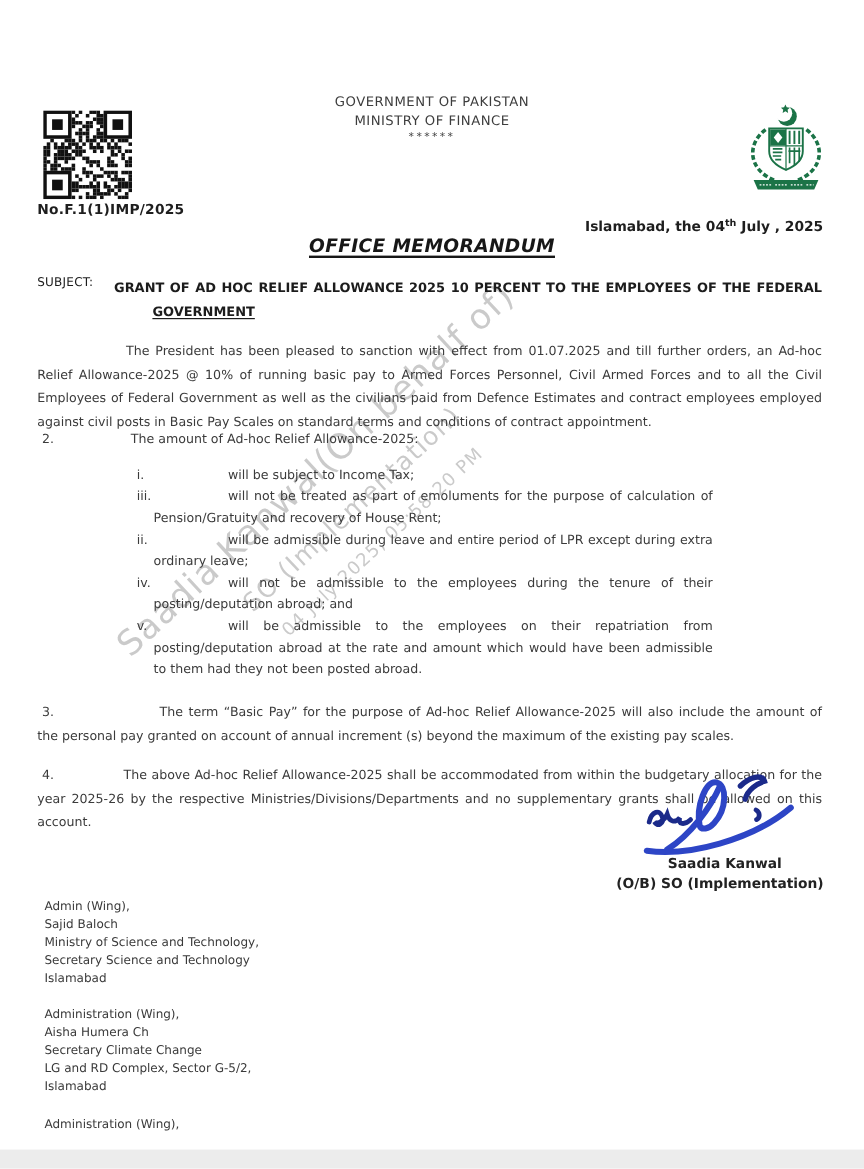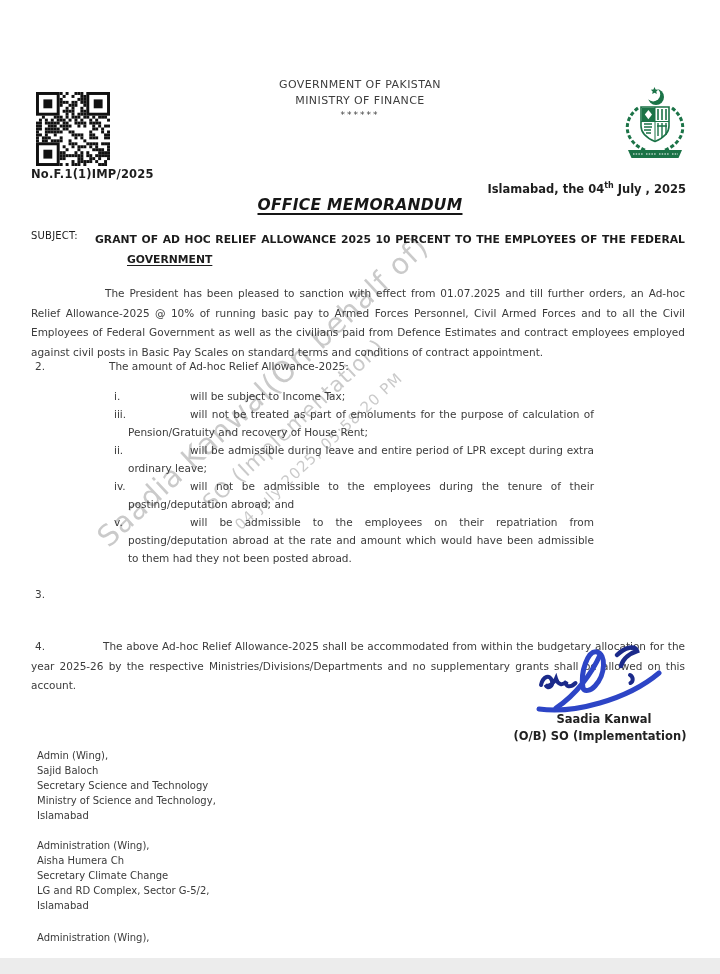--- a/index.html
+++ b/index.html
@@ -365,21 +365,21 @@
   </div>
   <div class="romitem">
     <span class="rnum">iv.</span><span>will not be admissible to the employees during the tenure of their posting/deputation abroad; and</span>
   </div>
   <div class="romitem">
     <span class="rnum">v.</span><span>will be admissible to the employees on their repatriation from posting/deputation abroad at the rate and amount which would have been admissible to them had they not been posted abroad.</span>
   </div>
 </div>
 
 <div class="abs para numpara p3 layer">
-  <span class="num">3.</span>
+  <span class="num">3.</span><span>The term “Basic Pay” for the purpose of Ad-hoc Relief Allowance-2025 will also include the amount of the personal pay granted on account of annual increment (s) beyond the maximum of the existing pay scales.</span>
 </div>
 
 <div class="abs para numpara p4 layer">
   <span class="num">4.</span><span>The above Ad-hoc Relief Allowance-2025 shall be accommodated from within the budgetary allocation for the year 2025-26 by the respective Ministries/Divisions/Departments and no supplementary grants shall be allowed on this account.</span>
 </div>
 
 <div class="abs sig-img layer">
   <svg width="142" height="72" viewBox="0 0 142 72">
     <path d="M10,42 c2,-9 9,-11 11,-4 c1.5,5.5 -4.5,8.5 -6.5,4 c3,2.5 8.5,-2 10.5,-6.5 c2,6.5 6.5,7.5 10.5,3 c-2,5.5 4,6.5 9,1.5" fill="none" stroke="#1b2a8a" stroke-width="4" stroke-linecap="round"></path>
     <path d="M52,45 C49,29 57,7 66,9 C75,11 75,31 64,43 C59.5,48 53.5,49 52,45 Z" fill="none" stroke="#2d45c6" stroke-width="5" stroke-linecap="round"></path>
@@ -388,22 +388,22 @@
     <path d="M99,32 c3.5,2 3.5,6.5 0.5,8" fill="none" stroke="#1b2a8a" stroke-width="4" stroke-linecap="round"></path>
     <path d="M8,66 C42,71 96,57 128,30" fill="none" stroke="#2d45c6" stroke-width="5" stroke-linecap="round"></path>
   </svg>
 </div>
 <div class="abs sig-name layer">Saadia Kanwal</div>
 <div class="abs sig-title layer">(O/B) SO (Implementation)</div>
 
 <div class="abs recip r1 layer">
   <div>Admin (Wing),</div>
   <div>Sajid Baloch</div>
+  <div>Ministry of Science and Technology,</div>
   <div>Secretary Science and Technology</div>
-  <div>Ministry of Science and Technology,</div>
   <div>Islamabad</div>
 </div>
 <div class="abs recip r2 layer">
   <div>Administration (Wing),</div>
   <div>Aisha Humera Ch</div>
   <div>Secretary Climate Change</div>
   <div>LG and RD Complex, Sector G-5/2,</div>
   <div>Islamabad</div>
 </div>
 <div class="abs recip r3 layer">

